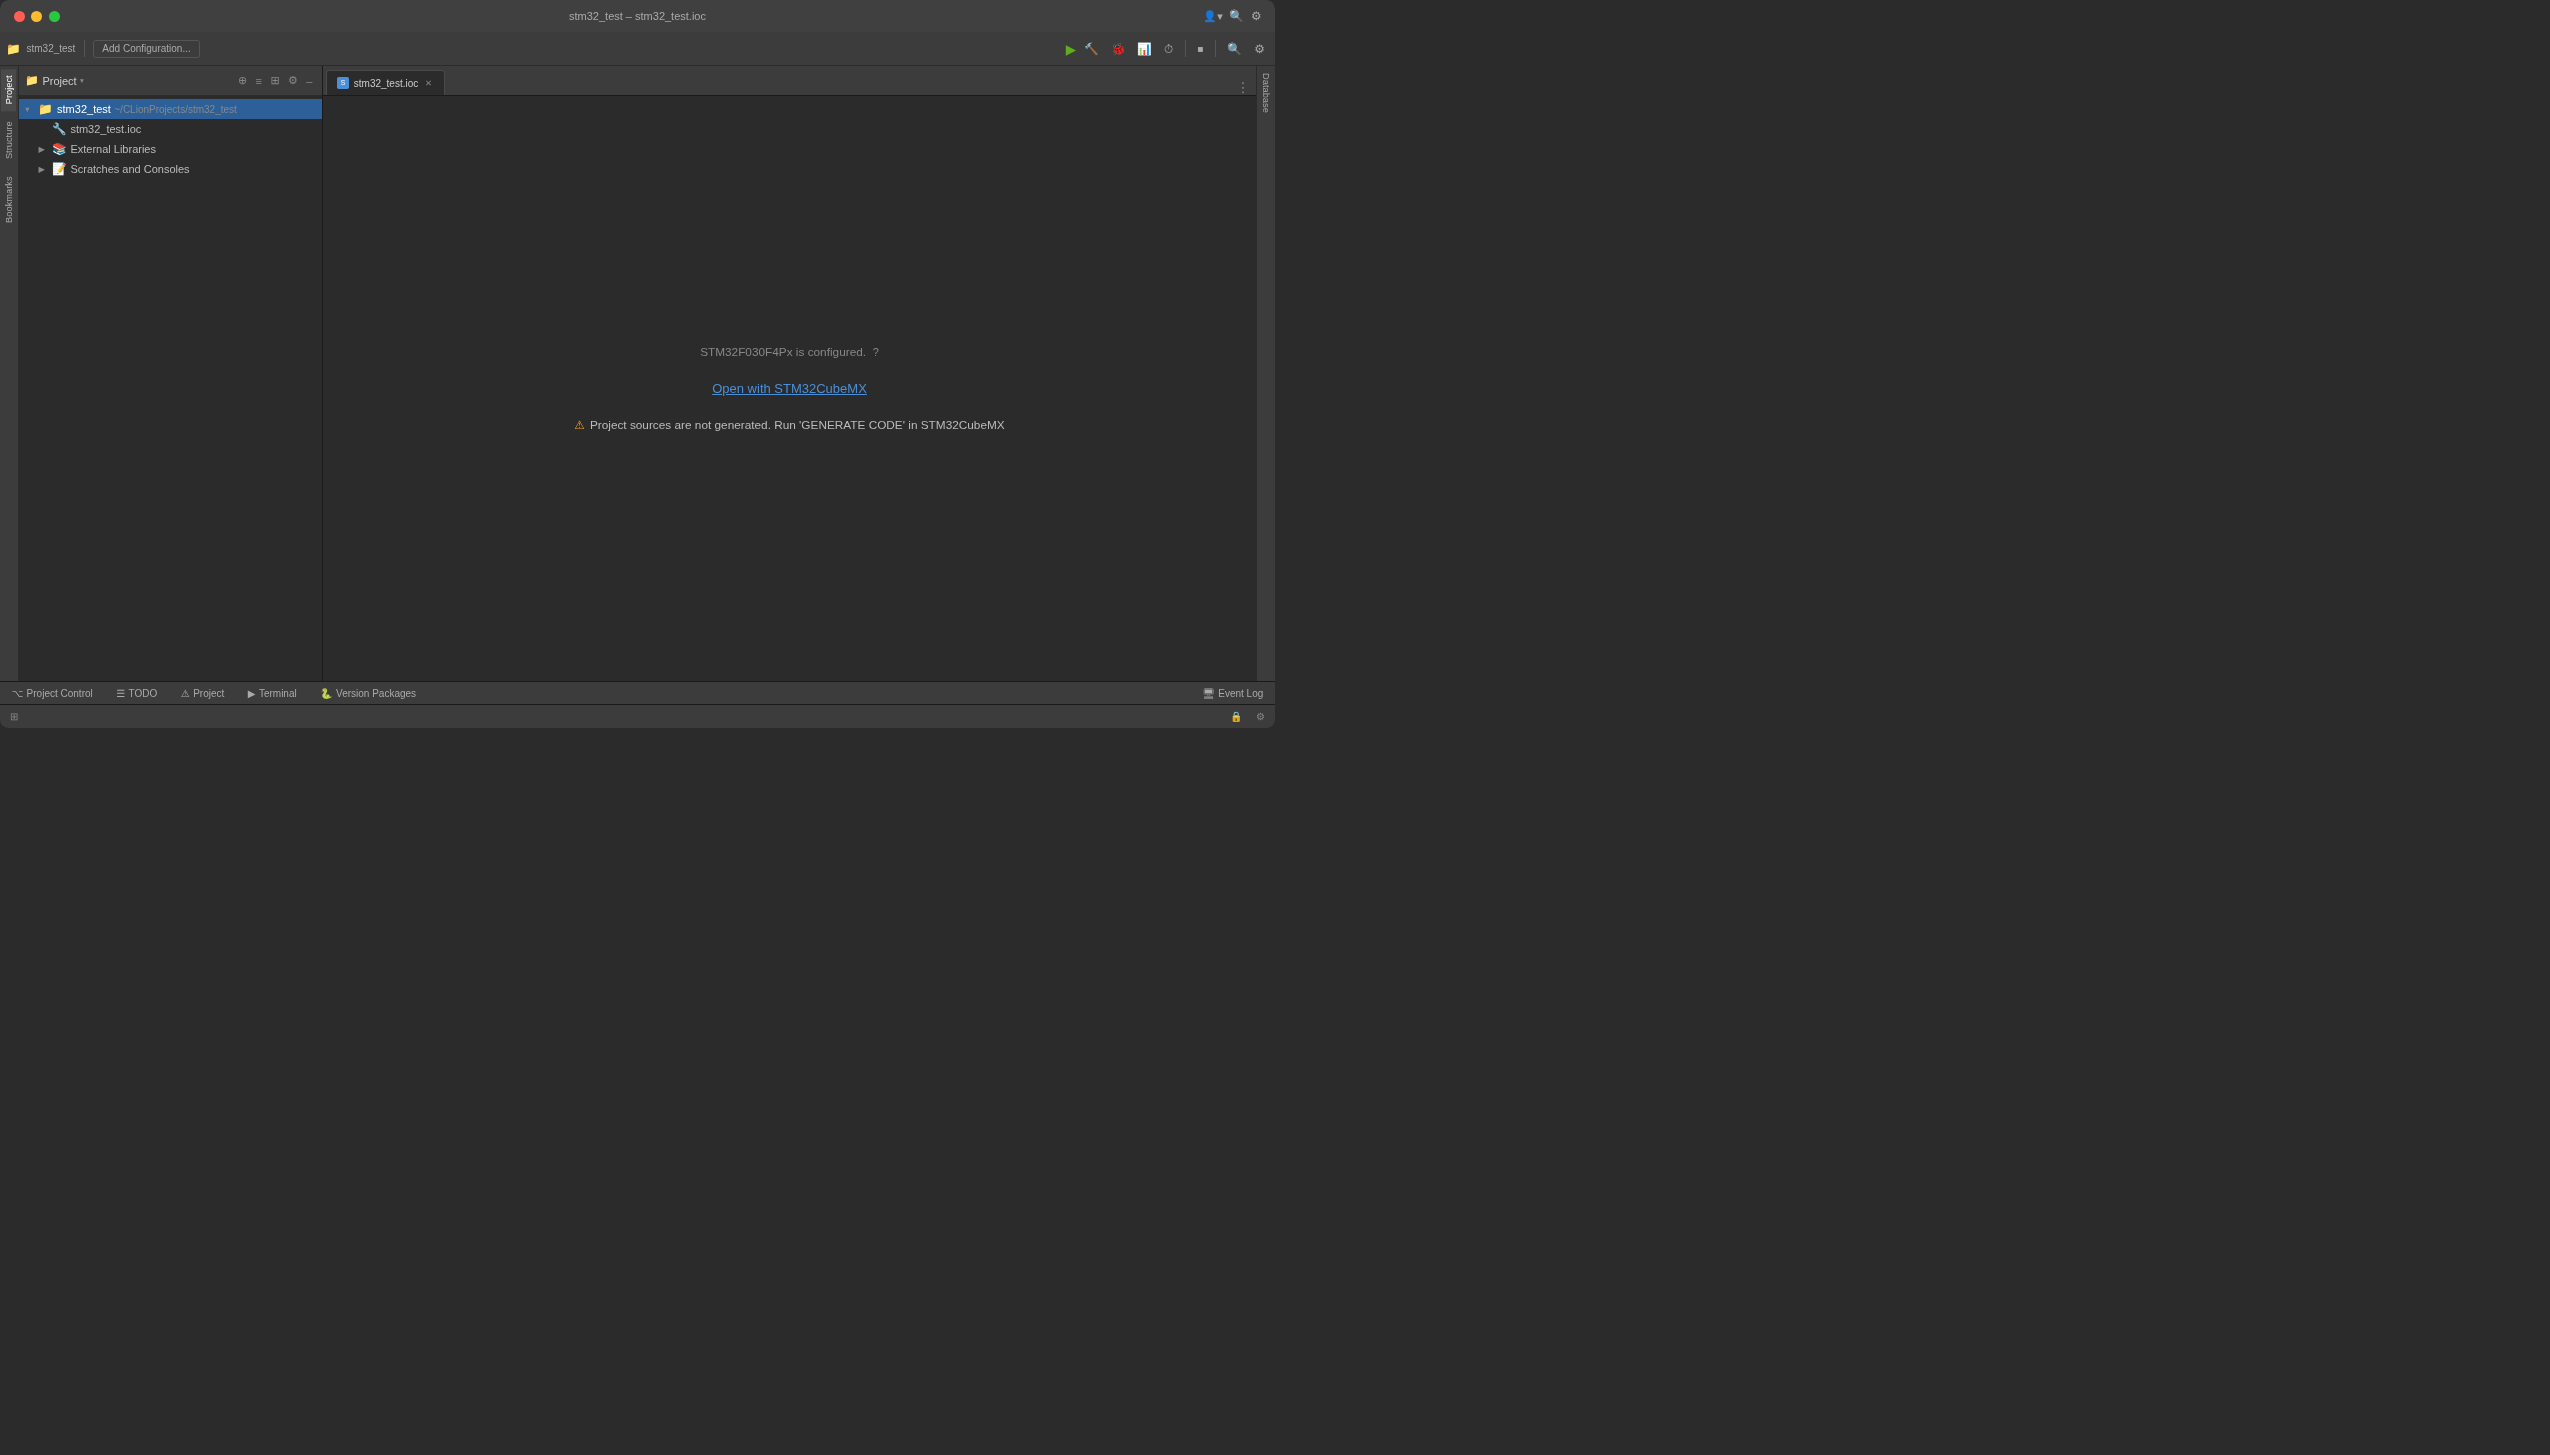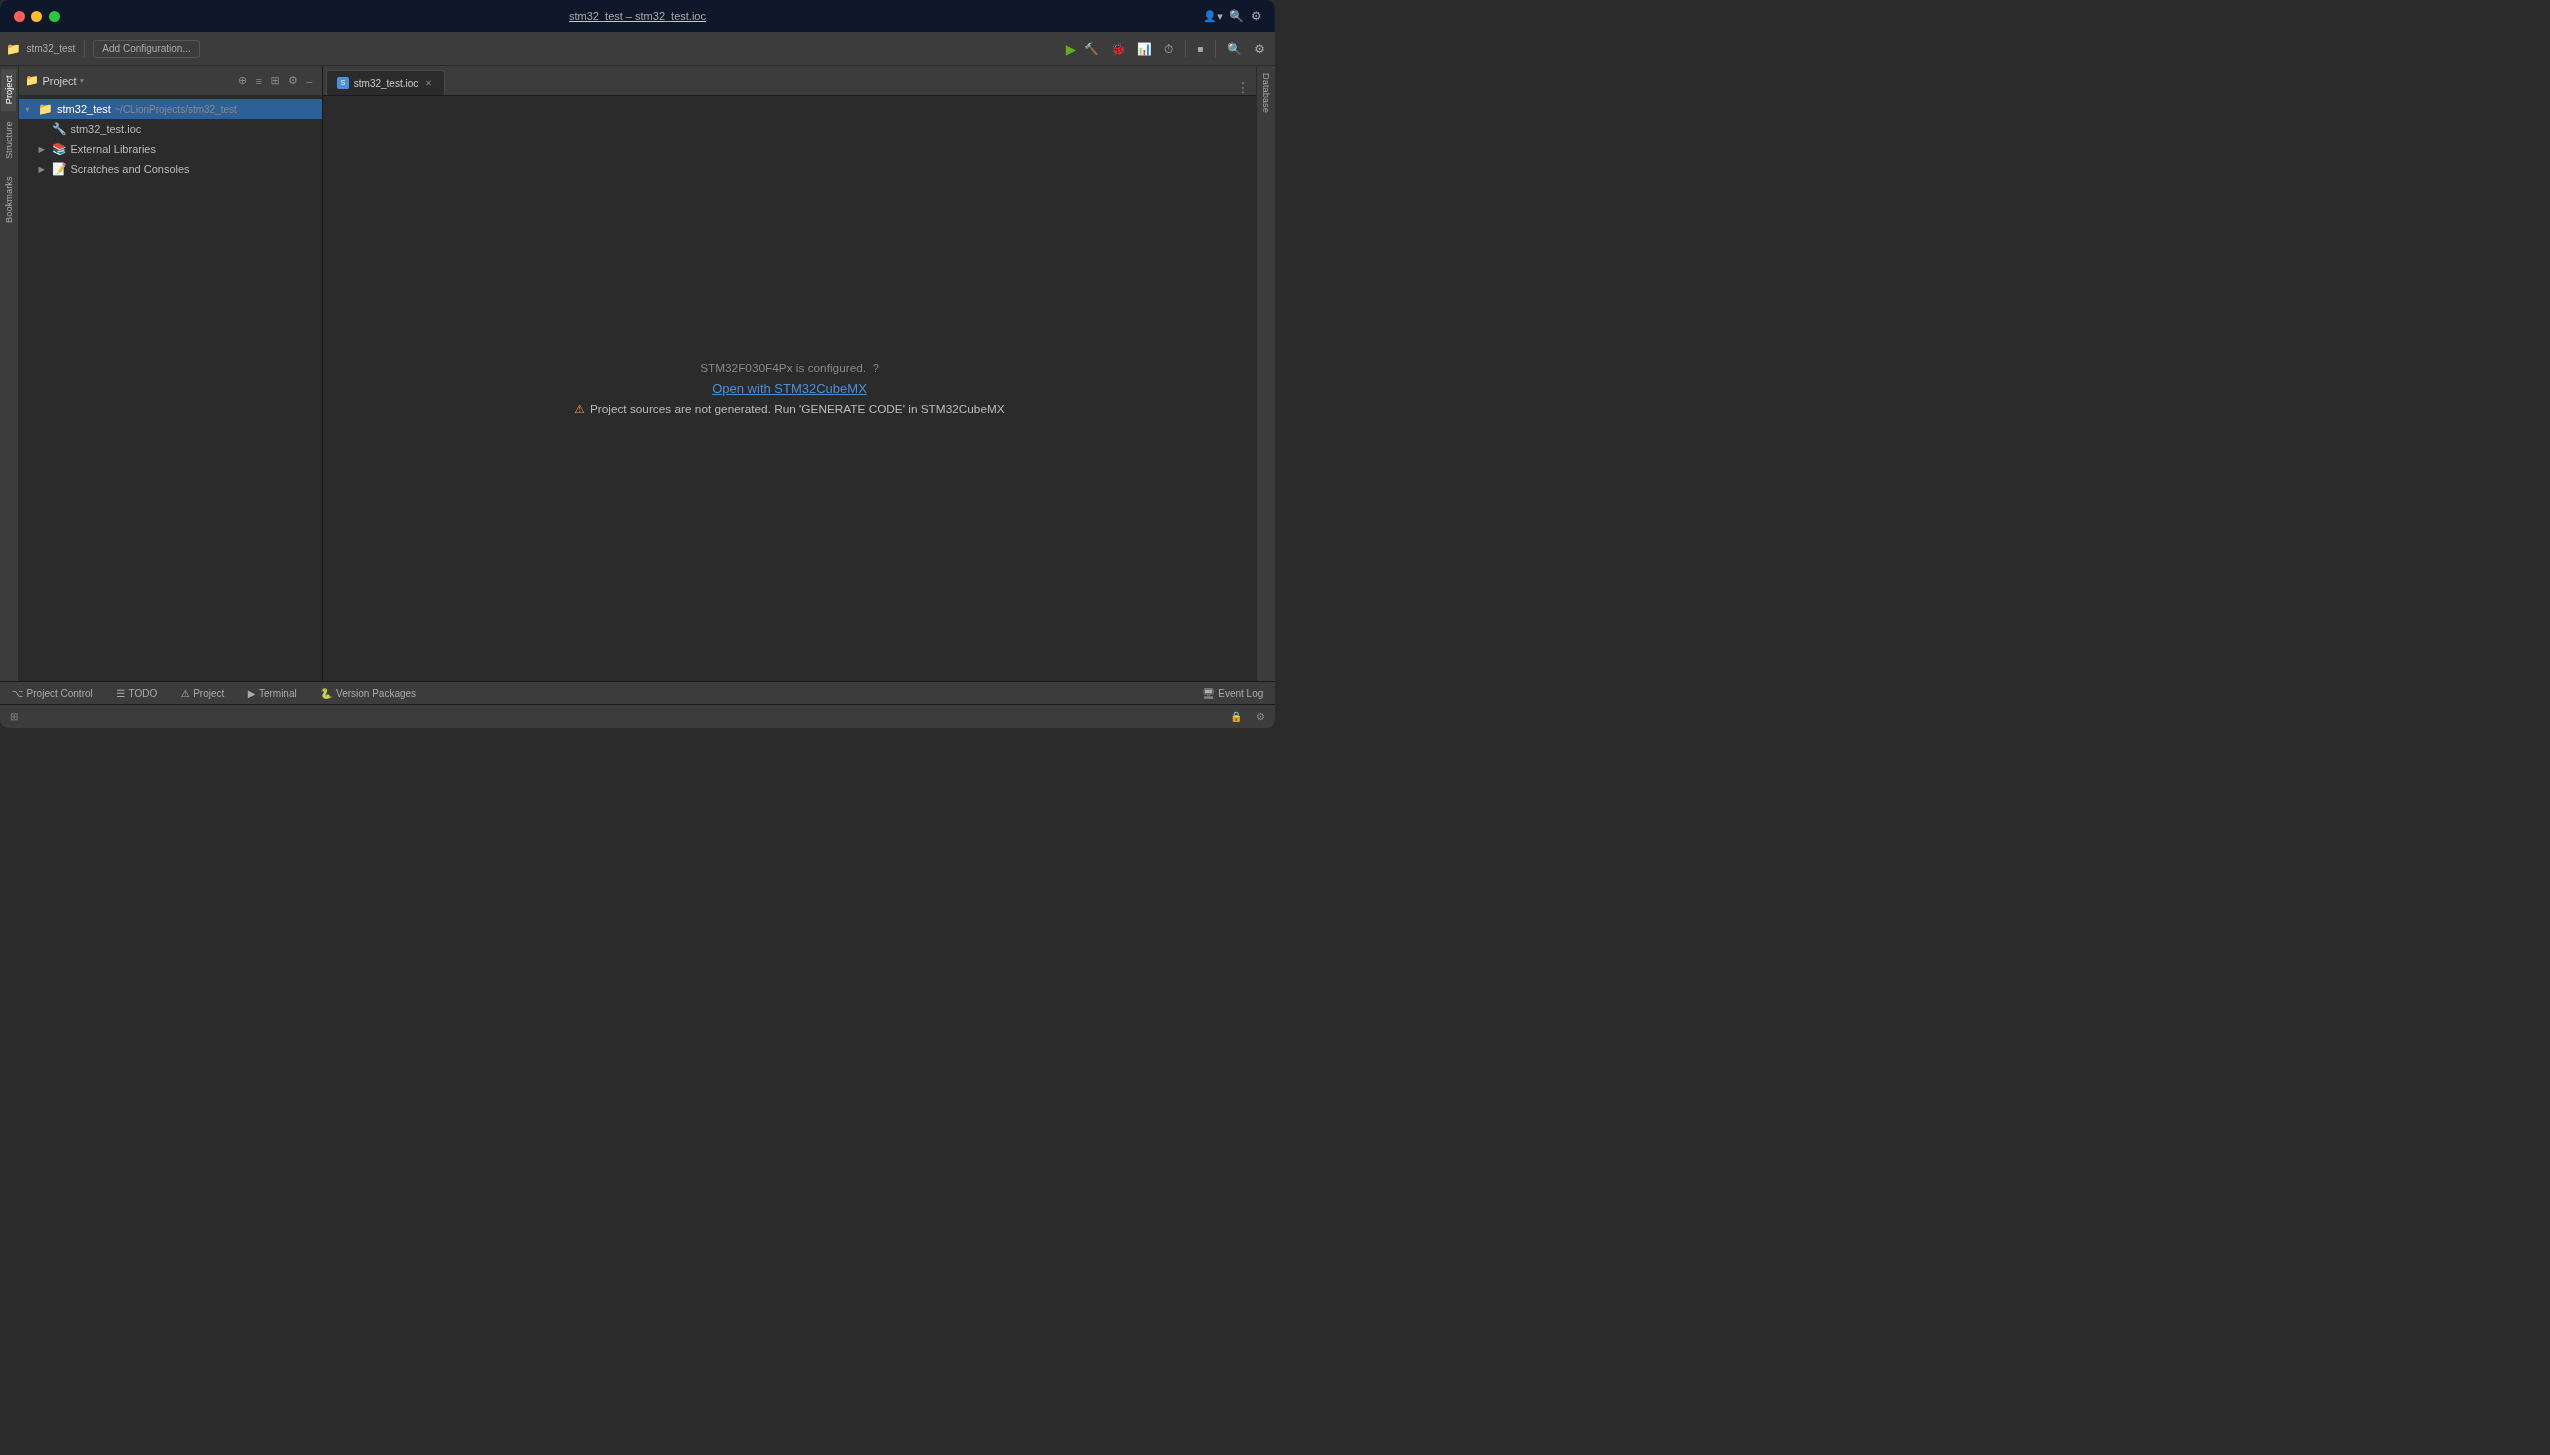--- a/index.html
+++ b/index.html
@@ -11,29 +11,28 @@
       width: 1275px;
       height: 728px;
       overflow: hidden;
       display: flex;
       flex-direction: column;
       border-radius: 8.4px;
     }
 
     
     .titlebar {
-      background: #0f172a;
+      background: #404040;
       height: 32px;
       display: flex;
       align-items: center;
       justify-content: center;
       position: relative;
       flex-shrink: 0;
       border-radius: 8.4px 8.4px 0 0;
-      text-decoration: underline;
     }
     .titlebar-buttons {
       position: absolute;
       left: 13.5px;
       display: flex;
       gap: 6.7px;
       align-items: center;
     }
     .titlebar-btn {
       width: 11px;
@@ -268,21 +267,21 @@
       display: flex;
       flex-direction: column;
       background: #2b2b2b;
     }
     .editor-area {
       flex: 1;
       display: flex;
       align-items: center;
       justify-content: center;
       flex-direction: column;
-      gap: 6px;
+      gap: 22px;
     }
     .configured-text {
       color: #888;
       font-size: 11.8px;
     }
     .open-link {
       color: #4a90d9;
       text-decoration: underline;
       cursor: pointer;
       font-size: 13px;

